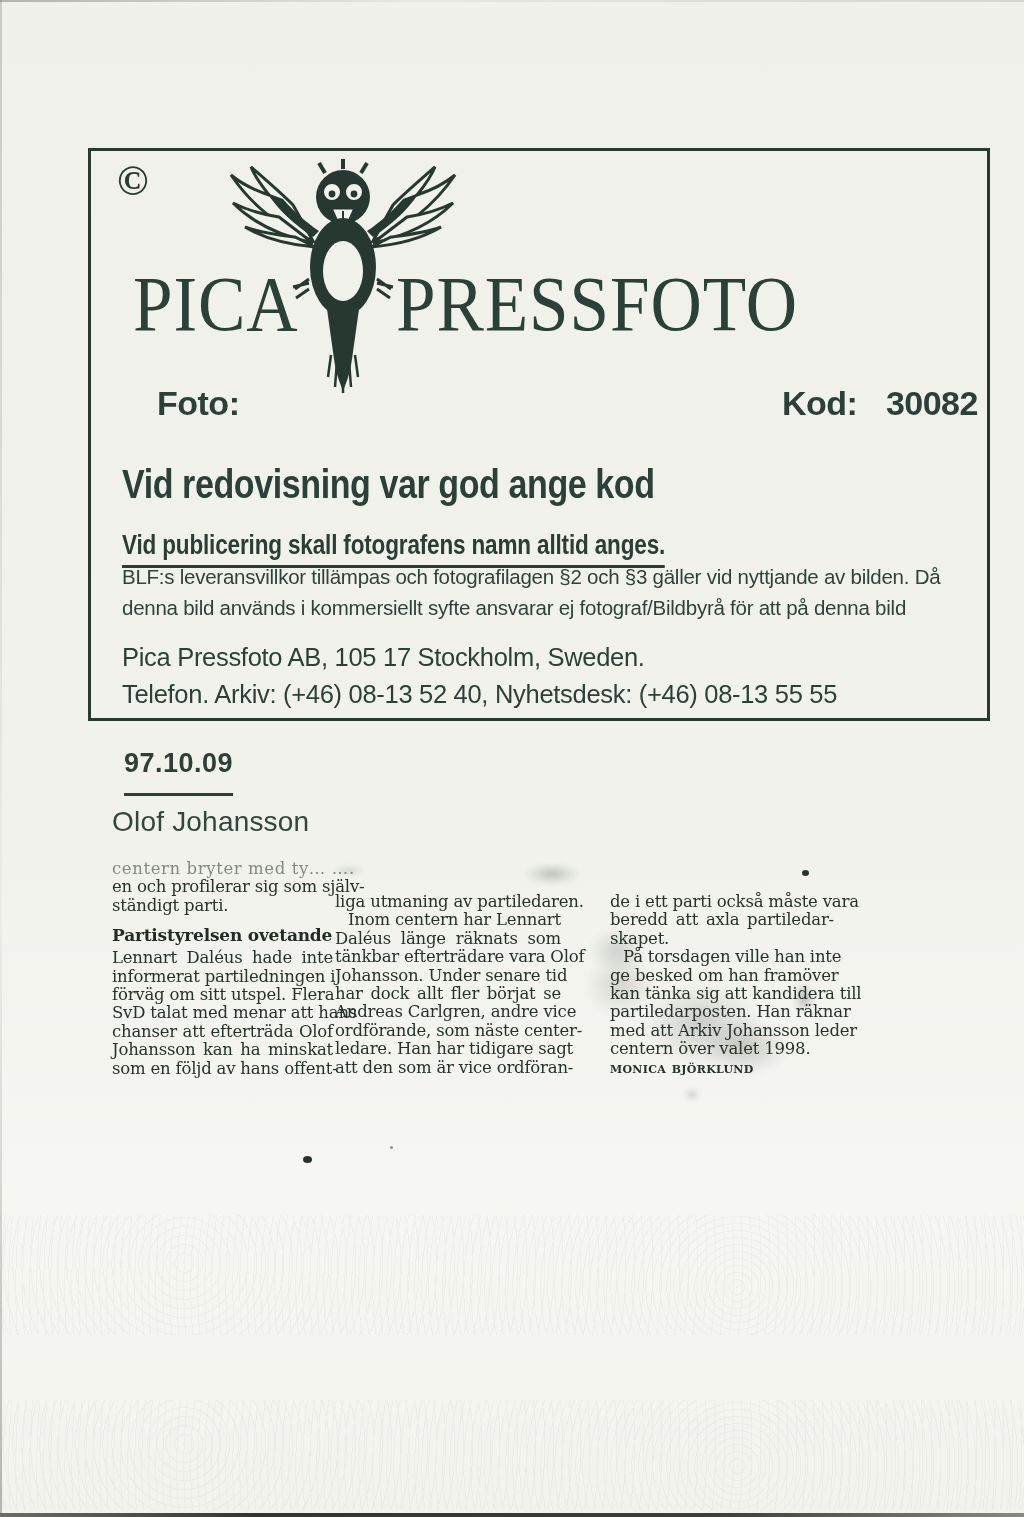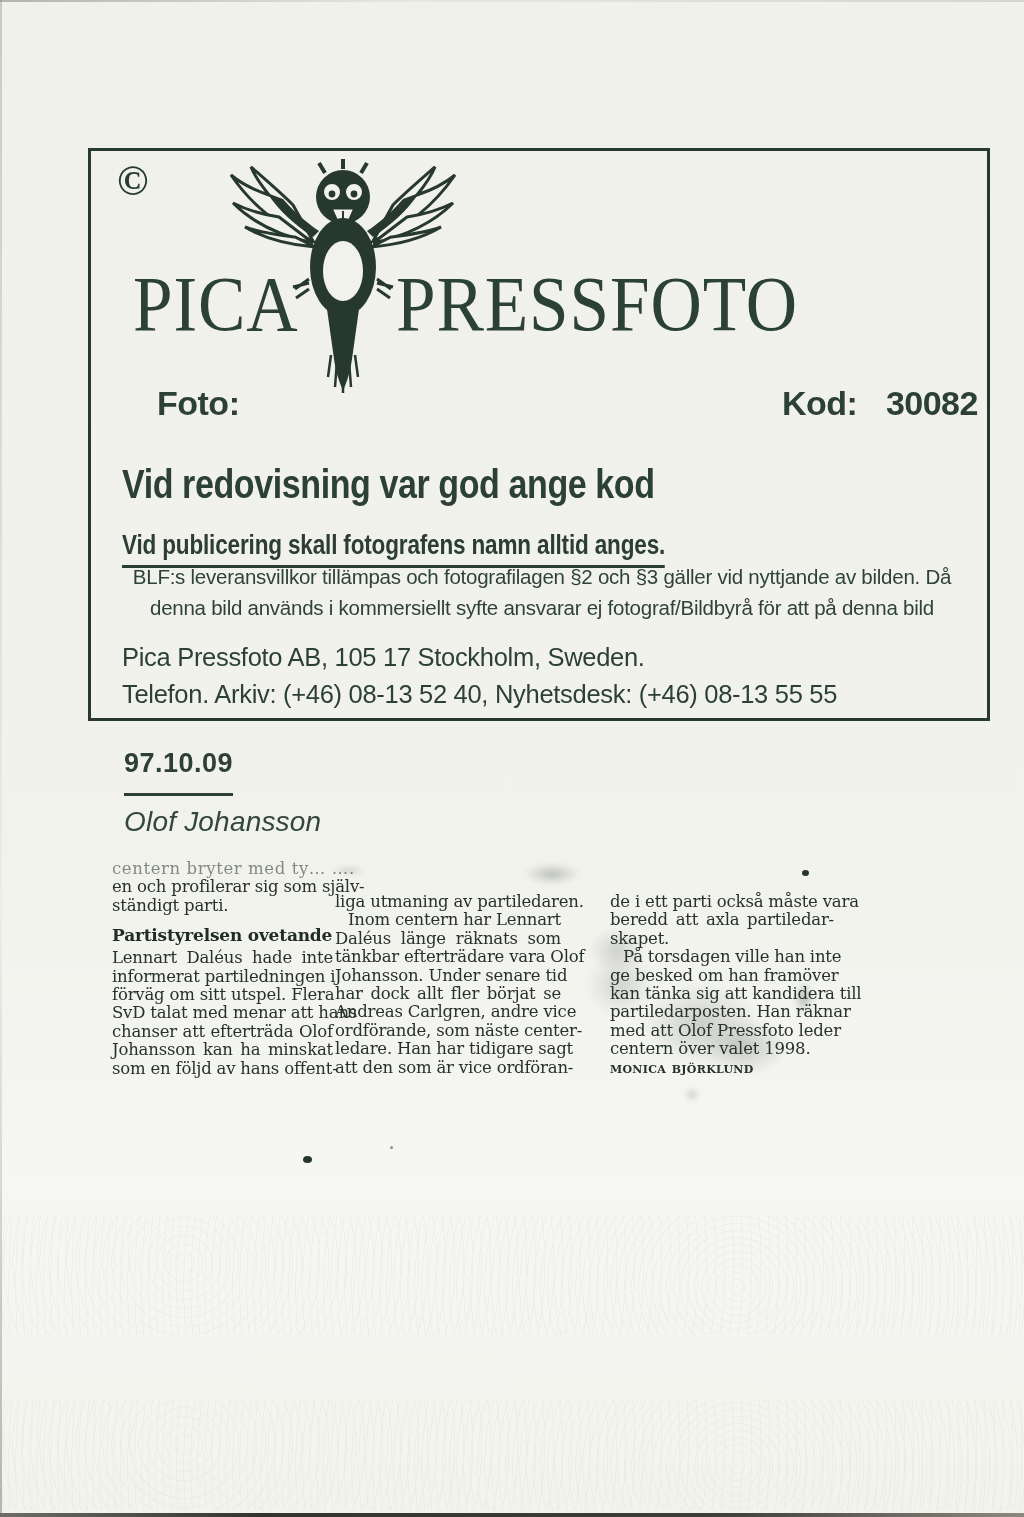--- a/index.html
+++ b/index.html
@@ -39,32 +39,32 @@
 
   .headline{
     position:absolute;left:31px;top:310px;font-size:41px;font-weight:bold;color:#2c4038;
     white-space:nowrap;transform:scaleX(.83);transform-origin:left top;letter-spacing:-.5px;
   }
   .pubrule{
     position:absolute;left:31px;top:377px;font-size:28.5px;font-weight:bold;color:#2b3d34;
     white-space:nowrap;transform:scaleX(.79);transform-origin:left top;
     border-bottom:3px solid #2b3d34;padding-bottom:4px;letter-spacing:-.2px;
   }
-  .terms{position:absolute;left:31px;top:410px;width:840px;color:#2e423a;text-align:center;}
+  .terms{position:absolute;left:31px;top:410px;width:840px;color:#2e423a;}
   .terms .tl{font-size:20.5px;line-height:31px;white-space:nowrap;letter-spacing:-.25px;}
   .addr{position:absolute;left:31px;font-size:25.5px;color:#2c4038;white-space:nowrap;letter-spacing:-.3px;}
   .addr.a1{top:492px;}
   .addr.a2{top:529px;}
 
   
   .date-note{
     position:absolute;left:124px;top:748px;font-size:27px;font-weight:bold;color:#2d3f36;
     border-bottom:3px solid #2d3f36;padding-bottom:14px;letter-spacing:.5px;
   }
-  .subject-note{position:absolute;left:124px;top:806px;font-size:28px;color:#33463d;letter-spacing:.2px;font-style:italic;}
+  .subject-note{position:absolute;left:112px;top:806px;font-size:28px;color:#33463d;letter-spacing:.2px;}
 
   
   .clip{position:absolute;font-family:"DejaVu Serif",serif;color:#27322b;}
   .col{position:absolute;top:860px;}
   .col1{left:112px;width:221px;}
   .col2{left:335px;width:226px;padding-top:33px;}
   .col3{left:610px;width:224px;padding-top:33px;}
   .cl{
     font-size:16.5px;line-height:18.4px;
     text-align:justify;text-align-last:justify;
@@ -196,21 +196,21 @@
     </div>
 
     <div class="col col3">
       <div class="cl">de i ett parti också måste vara</div>
       <div class="cl">beredd att axla partiledar-</div>
       <div class="cl end">skapet.</div>
       <div class="cl ind">På torsdagen ville han inte</div>
       <div class="cl">ge besked om han framöver</div>
       <div class="cl">kan tänka sig att kandidera till</div>
       <div class="cl">partiledarposten. Han räknar</div>
-      <div class="cl">med att Olof Pressfoto leder</div>
+      <div class="cl">med att Arkiv Johansson leder</div>
       <div class="cl end">centern över valet 1998.</div>
       <div class="byline">Monica Björklund</div>
     </div>
   </div>
 
   <div class="smudge" style="left:523px;top:863px;width:58px;height:22px;opacity:.45;"></div>
   <div class="smudge" style="left:332px;top:866px;width:34px;height:9px;opacity:.35;border-radius:40%;"></div>
   <div class="smudge" style="left:588px;top:928px;width:58px;height:44px;opacity:.30;"></div>
   <div class="smudge" style="left:585px;top:952px;width:70px;height:66px;opacity:.28;border-radius:60% 40% 45% 55%;"></div>
   <div class="smudge" style="left:642px;top:982px;width:118px;height:84px;opacity:.34;border-radius:55% 45% 62% 38%;"></div>

